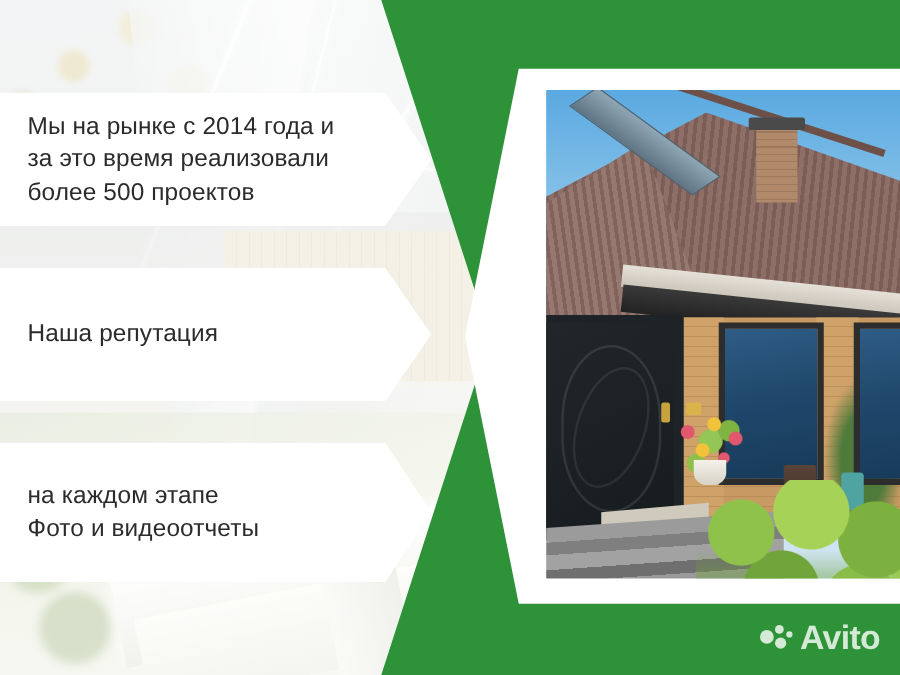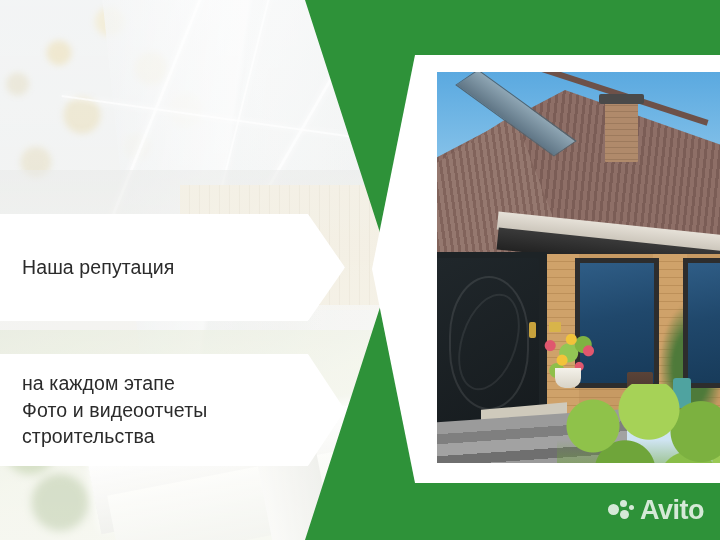--- a/index.html
+++ b/index.html
@@ -355,32 +355,38 @@
         <div class="bin"></div>
         <div class="bin2"></div>
         <div class="mat"></div>
         <div class="porch"></div>
 
         <div class="hedge"></div>
       </div>
     </div>
   </div>
 
+  <div class="banner" id="banner1">
+    <div class="txt">
+      <div>Мы на рынке с 2014 года и</div>
+      <div>за это время реализовали</div>
+      <div>более 500 проектов</div>
+    </div>
+  </div>
 
   <div class="banner" id="banner2">
     <div class="txt">
       <div>Наша репутация</div>
     </div>
   </div>
 
   <div class="banner" id="banner3">
     <div class="txt">
       <div>на каждом этапе</div>
       <div>Фото и видеоотчеты</div>
-      <div>строительства</div>
     </div>
   </div>
 
   <div class="avito">
     <span class="dots">
       <i class="d1"></i>
         <i class="d2"></i>
         <i class="d3"></i>
         <i class="d4"></i>
     </span>

